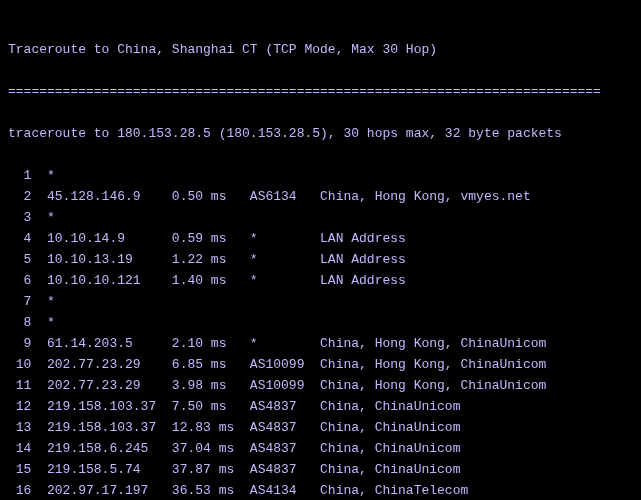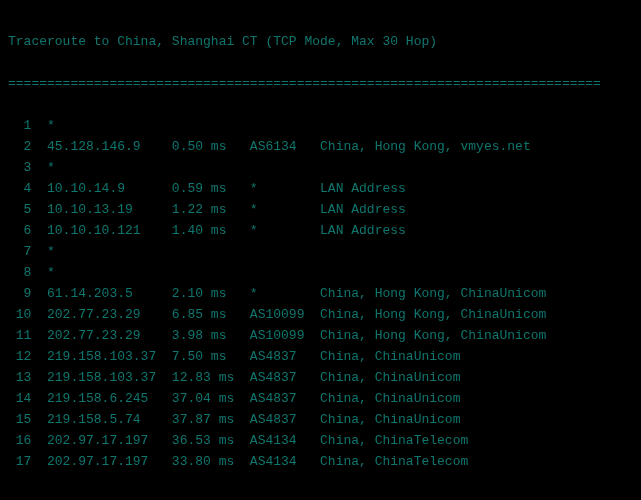--- a/index.html
+++ b/index.html
@@ -4,34 +4,35 @@
 <style>
   html, body {
     margin: 0;
     padding: 0;
     background: #ffffff;
   }
   .terminal {
     width: 641px;
     height: 500px;
     background: #000000;
-    color: #0f766e;
+    color: #c4b5fd;
     font-family: "Consolas", "Courier New", monospace;
     font-size: 13px;
     line-height: 21px;
-    padding: 10px 8px;
+    padding: 18px 8px;
     box-sizing: border-box;
     white-space: pre;
     overflow: hidden;
     position: relative;
   }
   .hop-line {
     display: block;
   }
 </style>
 </head>
 <body>
 
 <div class="terminal">
 <span class="hop-line">Traceroute to China, Shanghai CT (TCP Mode, Max 30 Hop)</span>
 <span class="hop-line">============================================================================</span>
+<span class="hop-line">traceroute to 180.153.28.5 (180.153.28.5), 30 hops max, 32 byte packets</span>
 <div id="hops"><span class="hop-line">  1  *</span><span class="hop-line">  2  45.128.146.9    0.50 ms   AS6134   China, Hong Kong, vmyes.net</span><span class="hop-line">  3  *</span><span class="hop-line">  4  10.10.14.9      0.59 ms   *        LAN Address</span><span class="hop-line">  5  10.10.13.19     1.22 ms   *        LAN Address</span><span class="hop-line">  6  10.10.10.121    1.40 ms   *        LAN Address</span><span class="hop-line">  7  *</span><span class="hop-line">  8  *</span><span class="hop-line">  9  61.14.203.5     2.10 ms   *        China, Hong Kong, ChinaUnicom</span><span class="hop-line"> 10  202.77.23.29    6.85 ms   AS10099  China, Hong Kong, ChinaUnicom</span><span class="hop-line"> 11  202.77.23.29    3.98 ms   AS10099  China, Hong Kong, ChinaUnicom</span><span class="hop-line"> 12  219.158.103.37  7.50 ms   AS4837   China, ChinaUnicom</span><span class="hop-line"> 13  219.158.103.37  12.83 ms  AS4837   China, ChinaUnicom</span><span class="hop-line"> 14  219.158.6.245   37.04 ms  AS4837   China, ChinaUnicom</span><span class="hop-line"> 15  219.158.5.74    37.87 ms  AS4837   China, ChinaUnicom</span><span class="hop-line"> 16  202.97.17.197   36.53 ms  AS4134   China, ChinaTelecom</span><span class="hop-line"> 17  202.97.17.197   33.80 ms  AS4134   China, ChinaTelecom</span></div>
 </div>
 
 </body></html>

